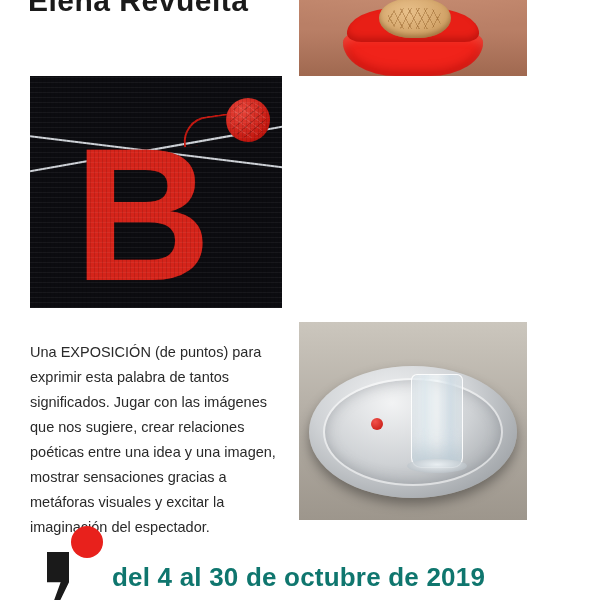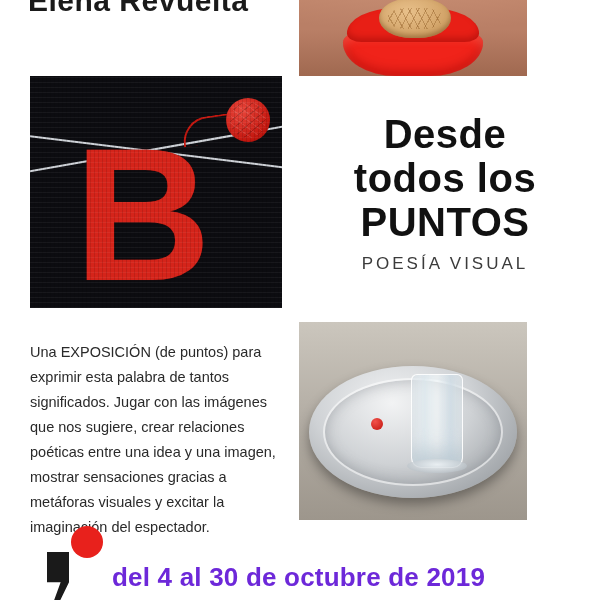--- a/index.html
+++ b/index.html
@@ -295,21 +295,21 @@
   }
 
   
   .date-line {
     position: absolute;
     left: 112px;
     top: 562px;
     width: 480px;
     font-size: 26px;
     font-weight: bold;
-    color: #6d28d9;
+    color: #0f766e;
     letter-spacing: 0.2px;
     white-space: nowrap;
   }
 </style>
 </head>
 <body>
 
 <div class="poster">
 
   <div class="artist-name">Elena Revuelta</div>
@@ -324,26 +324,20 @@
 
   <div class="photo-knitB">
     <div class="knit-string s1"></div>
     <div class="knit-string s2"></div>
     <div class="yarn-tail"></div>
     <div class="yarn-ball"></div>
     <div class="knit-letter">B</div>
     <div class="knit-texture"></div>
   </div>
 
-  <div class="title-block">
-    <div class="title-line">Desde</div>
-    <div class="title-line">todos los</div>
-    <div class="title-line">PUNTOS</div>
-    <div class="subtitle">POESÍA VISUAL</div>
-  </div>
 
   <div class="body-text">Una EXPOSICIÓN (de puntos) para exprimir esta palabra de tantos significados. Jugar con las imágenes que nos sugiere, crear relaciones poéticas entre una idea y una imagen, mostrar sensaciones gracias a metáforas visuales y excitar la imaginación del  espectador.</div>
 
   <div class="photo-tray">
     <div class="tray-bg"></div>
     <div class="tray-plate"></div>
     <div class="shot-glass"></div>
     <div class="red-dot-tray"></div>
   </div>
 

